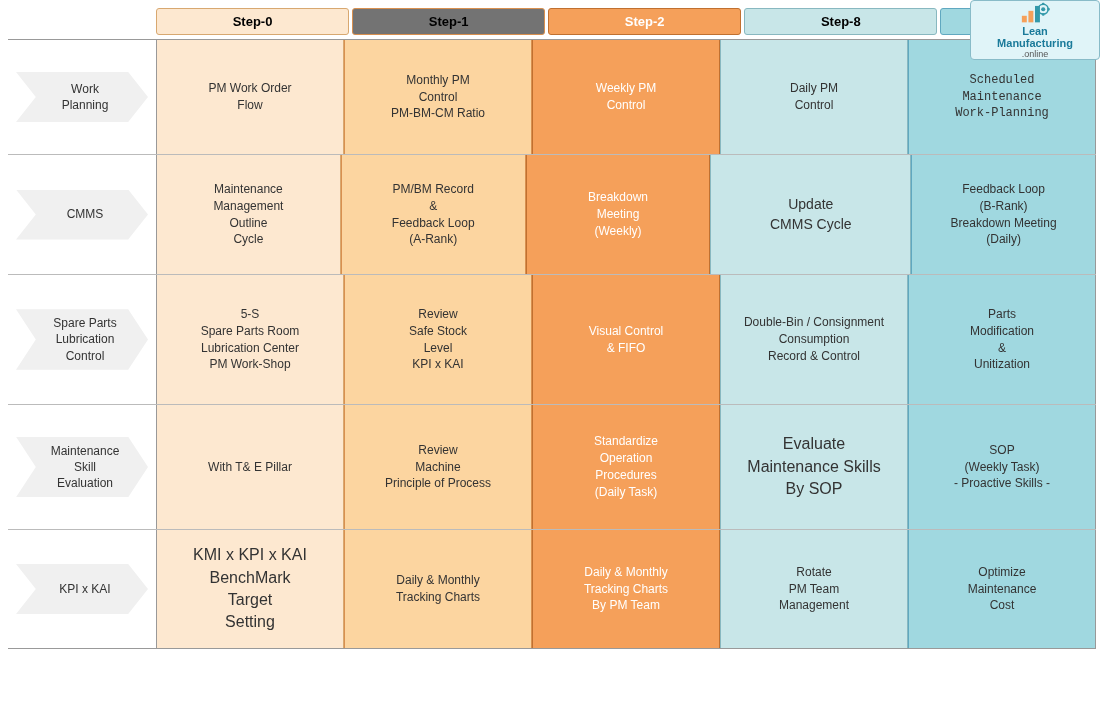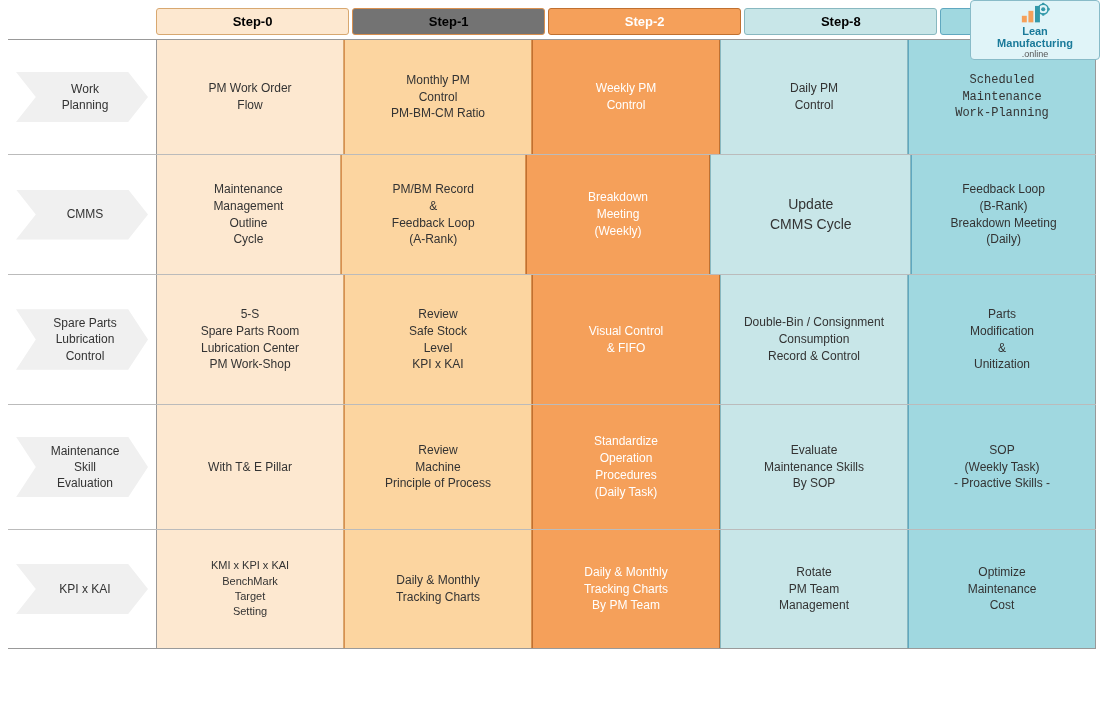--- a/index.html
+++ b/index.html
@@ -190,32 +190,32 @@
 Evaluation</div>
         </div>
         <div style="flex: 1 1 0%; background: rgb(253, 232, 208); border-left: 1.5px solid rgb(153, 153, 153); border-right: 1px solid rgb(216, 168, 112); display: flex; align-items: center; justify-content: center; text-align: center; font-size: 12px; line-height: 1.4; padding: 8px 6px; color: rgb(51, 51, 51); white-space: pre-line;"><span>With T&amp; E Pillar</span></div>
         <div style="flex: 1 1 0%; background: rgb(252, 213, 160); border-left: 1px solid rgb(216, 144, 80); border-right: 1px solid rgb(216, 144, 80); display: flex; align-items: center; justify-content: center; text-align: center; font-size: 12px; line-height: 1.4; padding: 8px 6px; color: rgb(51, 51, 51); white-space: pre-line;"><span>Review
 Machine
 Principle of Process</span></div>
         <div style="flex: 1 1 0%; background: rgb(245, 160, 90); border-left: 1px solid rgb(192, 112, 48); border-right: 1px solid rgb(192, 112, 48); display: flex; align-items: center; justify-content: center; text-align: center; font-size: 12px; line-height: 1.4; padding: 8px 6px; color: rgb(255, 255, 255); white-space: pre-line;"><span>Standardize
 Operation
 Procedures
 (Daily Task)</span></div>
-        <div style="flex: 1 1 0%; background: rgb(200, 230, 232); border-left: 1px solid rgb(136, 184, 192); border-right: 1px solid rgb(136, 184, 192); display: flex; align-items: center; justify-content: center; text-align: center; font-size: 12px; line-height: 1.4; padding: 8px 6px; color: rgb(51, 51, 51); white-space: pre-line;"><span>Evaluate
+        <div style="flex: 1 1 0%; background: rgb(200, 230, 232); border-left: 1px solid rgb(136, 184, 192); border-right: 1px solid rgb(136, 184, 192); display: flex; align-items: center; justify-content: center; text-align: center; font-size: 16px; line-height: 1.4; padding: 8px 6px; color: rgb(51, 51, 51); white-space: pre-line;"><span>Evaluate
 Maintenance Skills
 By SOP</span></div>
         <div style="flex: 1 1 0%; background: rgb(160, 216, 224); border-left: 1px solid rgb(96, 168, 192); border-right: 1.5px solid rgb(153, 153, 153); display: flex; align-items: center; justify-content: center; text-align: center; font-size: 12px; line-height: 1.4; padding: 8px 6px; color: rgb(51, 51, 51); white-space: pre-line;"><span>SOP
 (Weekly Task)
 - Proactive Skills -</span></div>
       </div>
       <div style="display: flex; flex-direction: row; align-items: stretch; min-height: 120px; border-top: 1px solid rgb(187, 187, 187); border-bottom: 1.5px solid rgb(153, 153, 153);">
         <div style="width: 148px; flex-shrink: 0; display: flex; align-items: center; justify-content: center; padding: 4px 2px;">
           <div style="display: flex; align-items: center; justify-content: center; text-align: center; font-size: 12px; font-weight: 500; color: rgb(51, 51, 51); background: rgb(240, 240, 240); padding: 6px 8px 6px 14px; clip-path: polygon(0% 0%, 85% 0%, 100% 50%, 85% 100%, 0% 100%, 15% 50%); width: 132px; min-height: 50px; white-space: pre-line; border: none; line-height: 1.35;">KPI x KAI</div>
         </div>
-        <div style="flex: 1 1 0%; background: rgb(253, 232, 208); border-left: 1.5px solid rgb(153, 153, 153); border-right: 1px solid rgb(216, 168, 112); display: flex; align-items: center; justify-content: center; text-align: center; font-size: 11px; line-height: 1.4; padding: 8px 6px; color: rgb(51, 51, 51); white-space: pre-line;"><span>KMI x KPI x KAI
+        <div style="flex: 1 1 0%; background: rgb(253, 232, 208); border-left: 1.5px solid rgb(153, 153, 153); border-right: 1px solid rgb(216, 168, 112); display: flex; align-items: center; justify-content: center; text-align: center; font-size: 16px; line-height: 1.4; padding: 8px 6px; color: rgb(51, 51, 51); white-space: pre-line;"><span>KMI x KPI x KAI
 BenchMark
 Target
 Setting</span></div>
         <div style="flex: 1 1 0%; background: rgb(252, 213, 160); border-left: 1px solid rgb(216, 144, 80); border-right: 1px solid rgb(216, 144, 80); display: flex; align-items: center; justify-content: center; text-align: center; font-size: 12px; line-height: 1.4; padding: 8px 6px; color: rgb(51, 51, 51); white-space: pre-line;"><span>Daily &amp; Monthly
 Tracking Charts</span></div>
         <div style="flex: 1 1 0%; background: rgb(245, 160, 90); border-left: 1px solid rgb(192, 112, 48); border-right: 1px solid rgb(192, 112, 48); display: flex; align-items: center; justify-content: center; text-align: center; font-size: 12px; line-height: 1.4; padding: 8px 6px; color: rgb(255, 255, 255); white-space: pre-line;"><span>Daily &amp; Monthly
 Tracking Charts
 By PM Team</span></div>
         <div style="flex: 1 1 0%; background: rgb(200, 230, 232); border-left: 1px solid rgb(136, 184, 192); border-right: 1px solid rgb(136, 184, 192); display: flex; align-items: center; justify-content: center; text-align: center; font-size: 12px; line-height: 1.4; padding: 8px 6px; color: rgb(51, 51, 51); white-space: pre-line;"><span>Rotate
 PM Team

